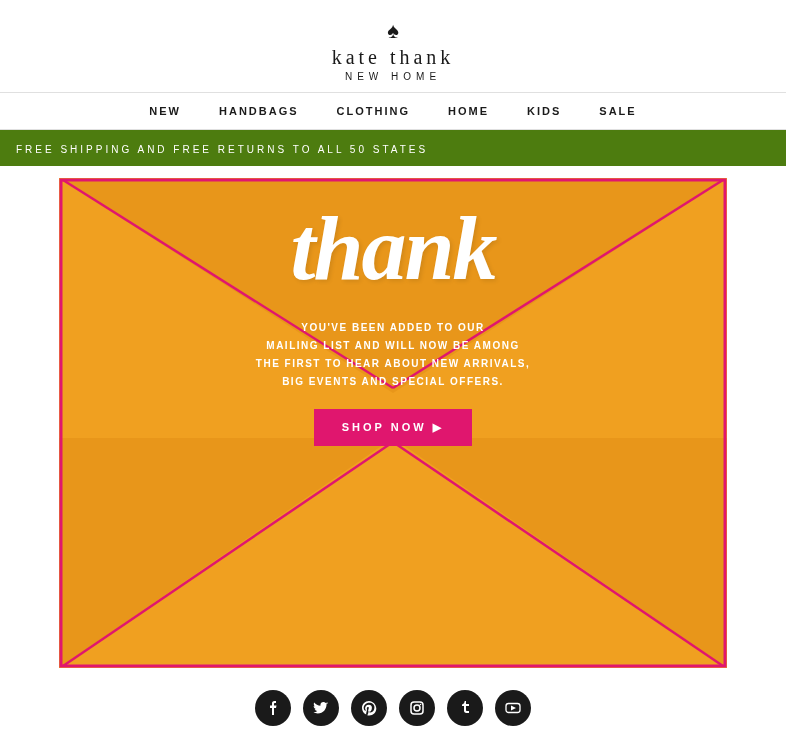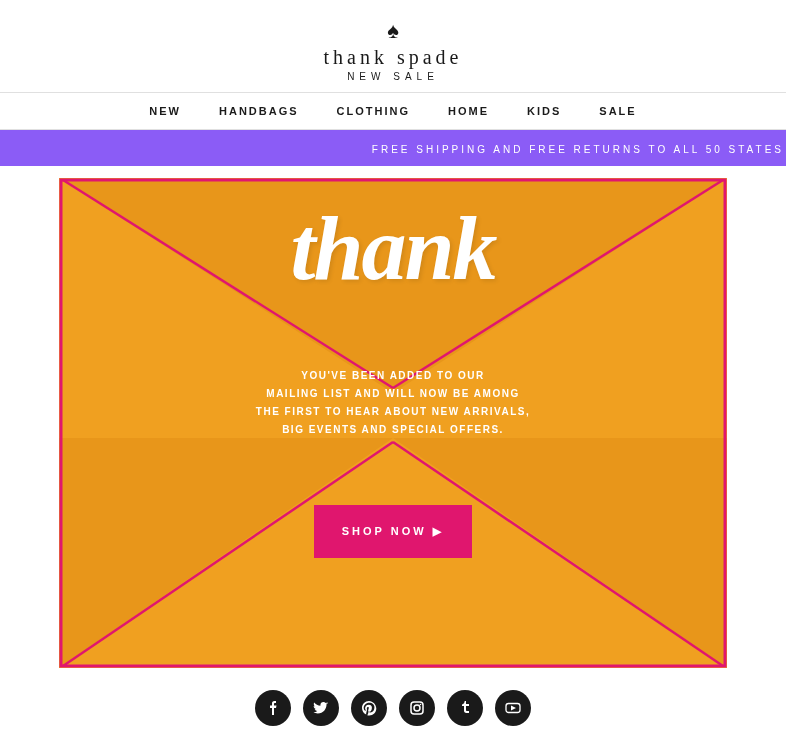--- a/index.html
+++ b/index.html
@@ -63,23 +63,23 @@
       color: #1a1a1a;
       text-transform: uppercase;
       font-weight: bold;
       cursor: pointer;
       text-decoration: none;
     }
 
     
     .banner {
       width: 100%;
-      background: #8b5cf6;
-      text-align: right;
-      padding: 9px 2px;
+      background: #4d7c0f;
+      text-align: left;
+      padding: 9px 16px;
     }
     .banner-text {
       color: #fff;
       font-size: 10px;
       letter-spacing: 3px;
       text-transform: uppercase;
     }
 
     
     .main-content {
@@ -104,21 +104,20 @@
     }
 
     .envelope-content {
       position: relative;
       z-index: 5;
       display: flex;
       flex-direction: column;
       align-items: center;
       padding: 20px 40px 40px 40px;
       min-height: 490px;
-      gap: 48px;
     }
 
     
     .thank-you-text {
       color: #fff;
       font-size: 88px;
       font-family: 'Georgia', 'Times New Roman', cursive;
       font-style: italic;
       font-weight: bold;
       text-align: center;
@@ -160,21 +159,21 @@
       font-weight: bold;
     }
 
     .shop-now-btn {
       background: #e0166e;
       color: #fff;
       font-size: 11px;
       letter-spacing: 3px;
       text-transform: uppercase;
       font-weight: bold;
-      padding: 20px 28px;
+      padding: 12px 28px;
       border: none;
       cursor: pointer;
       display: inline-block;
     }
 
     
     .envelope-svg {
       position: absolute;
       top: 0;
       left: 0;
@@ -212,22 +211,22 @@
       font-size: 15px;
       cursor: pointer;
     }
   </style>
 </head>
 <body>
 
 <div class="header">
   <div class="logo-area">
     <span class="logo-spade">♠</span>
-    <span class="logo-name">thank spade</span>
-    <span class="logo-city">NEW SALE</span>
+    <span class="logo-name">kate thank</span>
+    <span class="logo-city">NEW HOME</span>
   </div>
 
   <nav class="nav">
     <a class="nav-item">NEW</a>
     <a class="nav-item">HANDBAGS</a>
     <a class="nav-item">CLOTHING</a>
     <a class="nav-item">HOME</a>
     <a class="nav-item">KIDS</a>
     <a class="nav-item">SALE</a>
   </nav>

